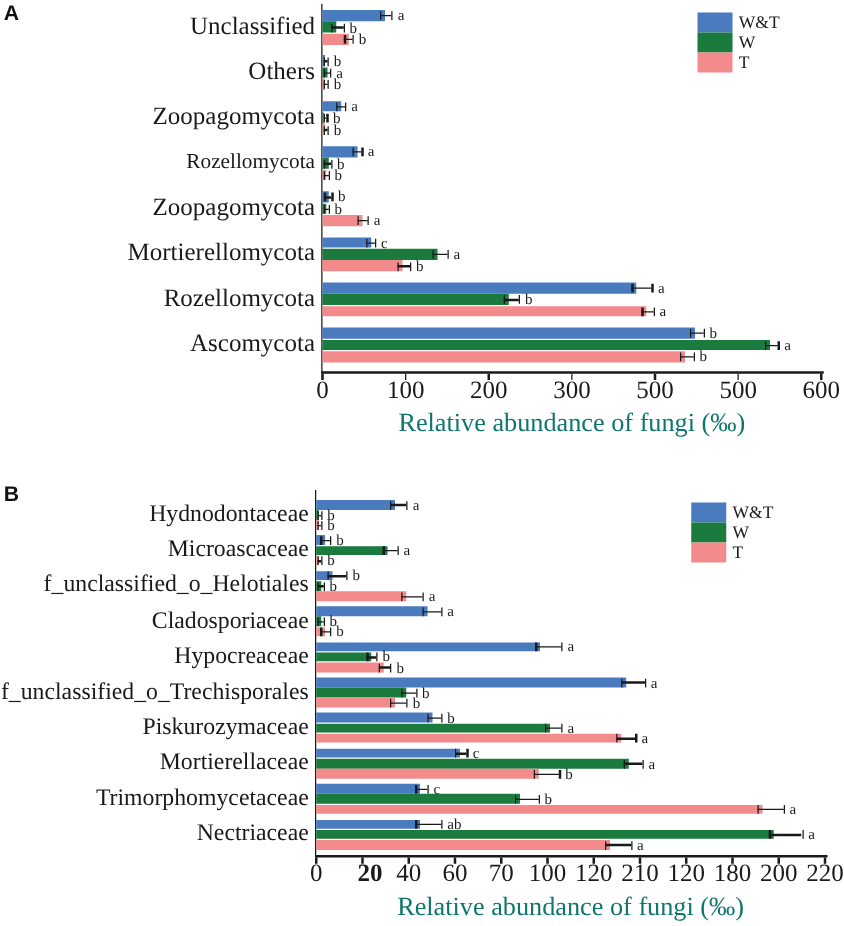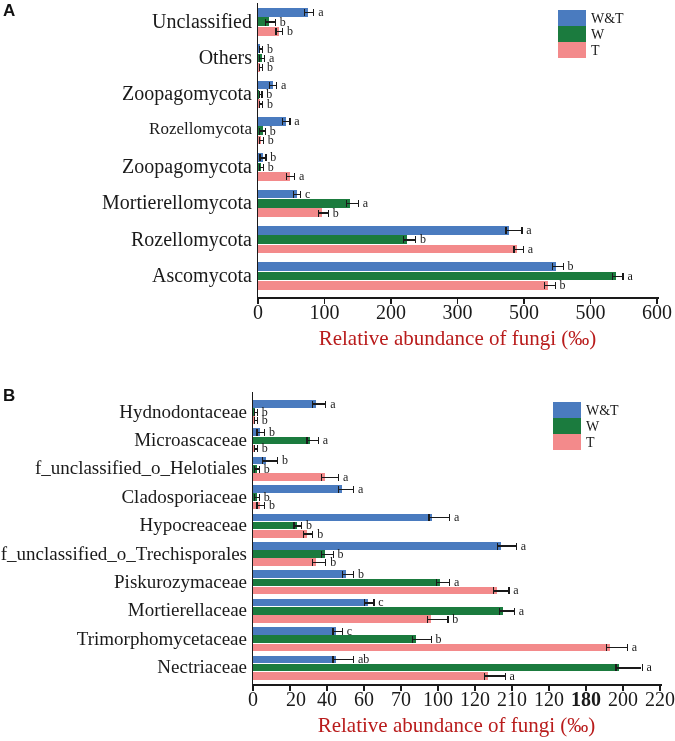--- a/index.html
+++ b/index.html
@@ -16,21 +16,21 @@
     font-weight:bold;font-size:17px;color:#111;
   }
   .axis-line{position:absolute;background:#1a1a1a;}
   .tick-mark{position:absolute;background:#1a1a1a;}
   .tick-label{
     position:absolute;text-align:center;
     font-size:20px;color:#1a1a1a;white-space:nowrap;
   }
   .x-label{
     position:absolute;text-align:center;
-    font-size:21px;color:#b91c1c;white-space:nowrap;
+    font-size:21px;color:#0f766e;white-space:nowrap;
   }
   .cat-label{
     position:absolute;text-align:right;white-space:nowrap;
     color:#1a1a1a;
   }
   .bar{position:absolute;}
   .whisker{position:absolute;background:#1a1a1a;}
   .sig-letter{
     position:absolute;font-size:12px;color:#1a1a1a;white-space:nowrap;
   }
@@ -195,37 +195,37 @@
       <div class="legend-label" style="left: 591px; top: 26.5px;">W</div>
       <div class="legend-swatch" style="left: 558px; top: 42px; width: 28px; height: 16px; background: rgb(243, 138, 139);"></div>
       <div class="legend-label" style="left: 591px; top: 42.5px;">T</div>
     </div>
   <div id="chartB">
       <div class="axis-line" style="left: 251.5px; top: 392px; width: 1.6px; height: 293.5px;"></div>
       <div class="axis-line" style="left: 251.5px; top: 684px; width: 410px; height: 1.6px;"></div>
       <div class="tick-mark" style="left: 252.4px; top: 685.5px; width: 1.3px; height: 5px;"></div>
       <div class="tick-label" style="left: 218px; top: 688px; width: 70px;">0</div>
       <div class="tick-mark" style="left: 289.4px; top: 685.5px; width: 1.3px; height: 5px;"></div>
-      <div class="tick-label" style="left: 255px; top: 688px; width: 82px;">20</div>
+      <div class="tick-label" style="left: 255px; top: 688px; width: 82px; font-weight: bold;">20</div>
       <div class="tick-mark" style="left: 326.4px; top: 685.5px; width: 1.3px; height: 5px;"></div>
       <div class="tick-label" style="left: 292px; top: 688px; width: 70px;">40</div>
       <div class="tick-mark" style="left: 363.4px; top: 685.5px; width: 1.3px; height: 5px;"></div>
       <div class="tick-label" style="left: 329px; top: 688px; width: 70px;">60</div>
       <div class="tick-mark" style="left: 400.4px; top: 685.5px; width: 1.3px; height: 5px;"></div>
       <div class="tick-label" style="left: 366px; top: 688px; width: 70px;">70</div>
       <div class="tick-mark" style="left: 437.4px; top: 685.5px; width: 1.3px; height: 5px;"></div>
       <div class="tick-label" style="left: 403px; top: 688px; width: 70px;">100</div>
       <div class="tick-mark" style="left: 474.4px; top: 685.5px; width: 1.3px; height: 5px;"></div>
       <div class="tick-label" style="left: 440px; top: 688px; width: 70px;">120</div>
       <div class="tick-mark" style="left: 511.4px; top: 685.5px; width: 1.3px; height: 5px;"></div>
       <div class="tick-label" style="left: 477px; top: 688px; width: 70px;">210</div>
       <div class="tick-mark" style="left: 548.4px; top: 685.5px; width: 1.3px; height: 5px;"></div>
       <div class="tick-label" style="left: 514px; top: 688px; width: 70px;">120</div>
       <div class="tick-mark" style="left: 585.4px; top: 685.5px; width: 1.3px; height: 5px;"></div>
-      <div class="tick-label" style="left: 551px; top: 688px; width: 70px; font-weight: bold;">180</div>
+      <div class="tick-label" style="left: 551px; top: 688px; width: 70px;">180</div>
       <div class="tick-mark" style="left: 622.4px; top: 685.5px; width: 1.3px; height: 5px;"></div>
       <div class="tick-label" style="left: 588px; top: 688px; width: 70px;">200</div>
       <div class="tick-mark" style="left: 659.4px; top: 685.5px; width: 1.3px; height: 5px;"></div>
       <div class="tick-label" style="left: 625px; top: 688px; width: 70px;">220</div>
       <div class="x-label" style="left: 253px; top: 713px; width: 407px;">Relative abundance of fungi (‰)</div>
       <div class="cat-label" style="left: -5px; top: 400.52px; width: 252px; font-size: 19px;">Hydnodontaceae</div>
       <div class="bar" style="left: 253px; top: 400px; width: 62.9px; height: 7.6px; background: rgb(74, 123, 191);"></div>
       <div class="whisker" style="left: 311.9px; top: 403.45px; width: 13.25px; height: 1.3px;"></div>
       <div class="whisker" style="left: 311.9px; top: 400.6px; width: 1.3px; height: 7px;"></div>
       <div class="whisker" style="left: 325.15px; top: 400.6px; width: 1.3px; height: 7px;"></div>

